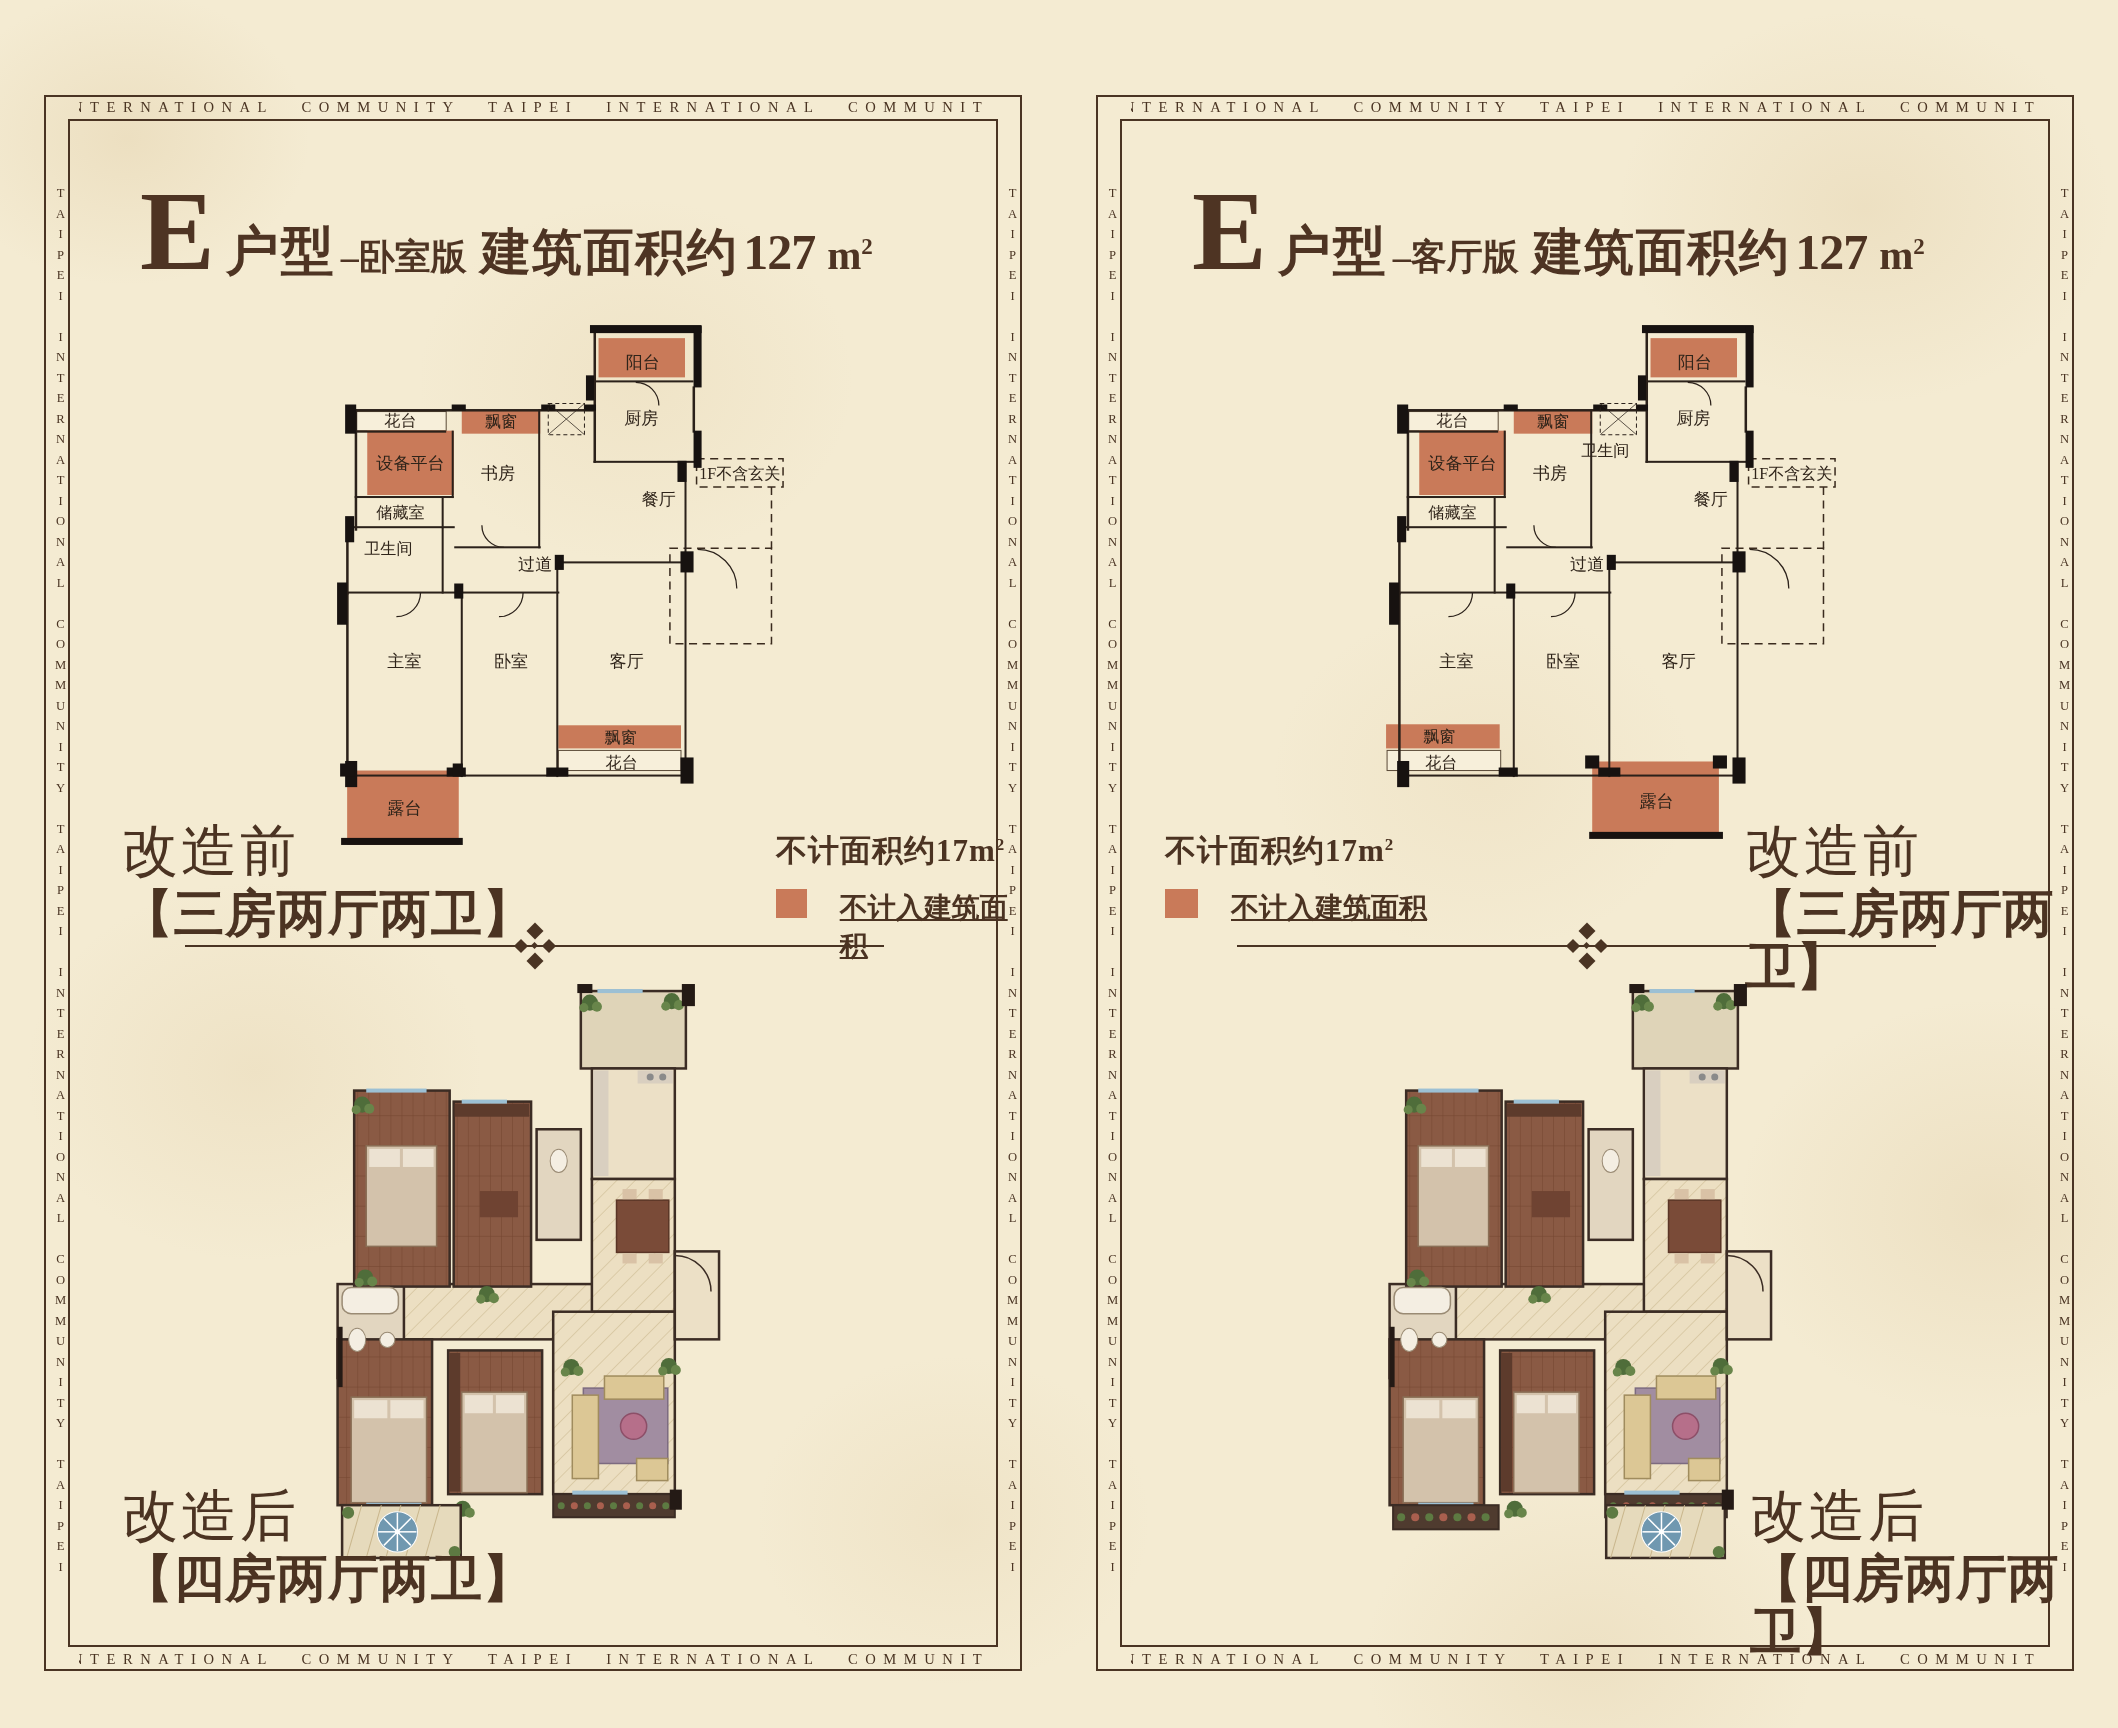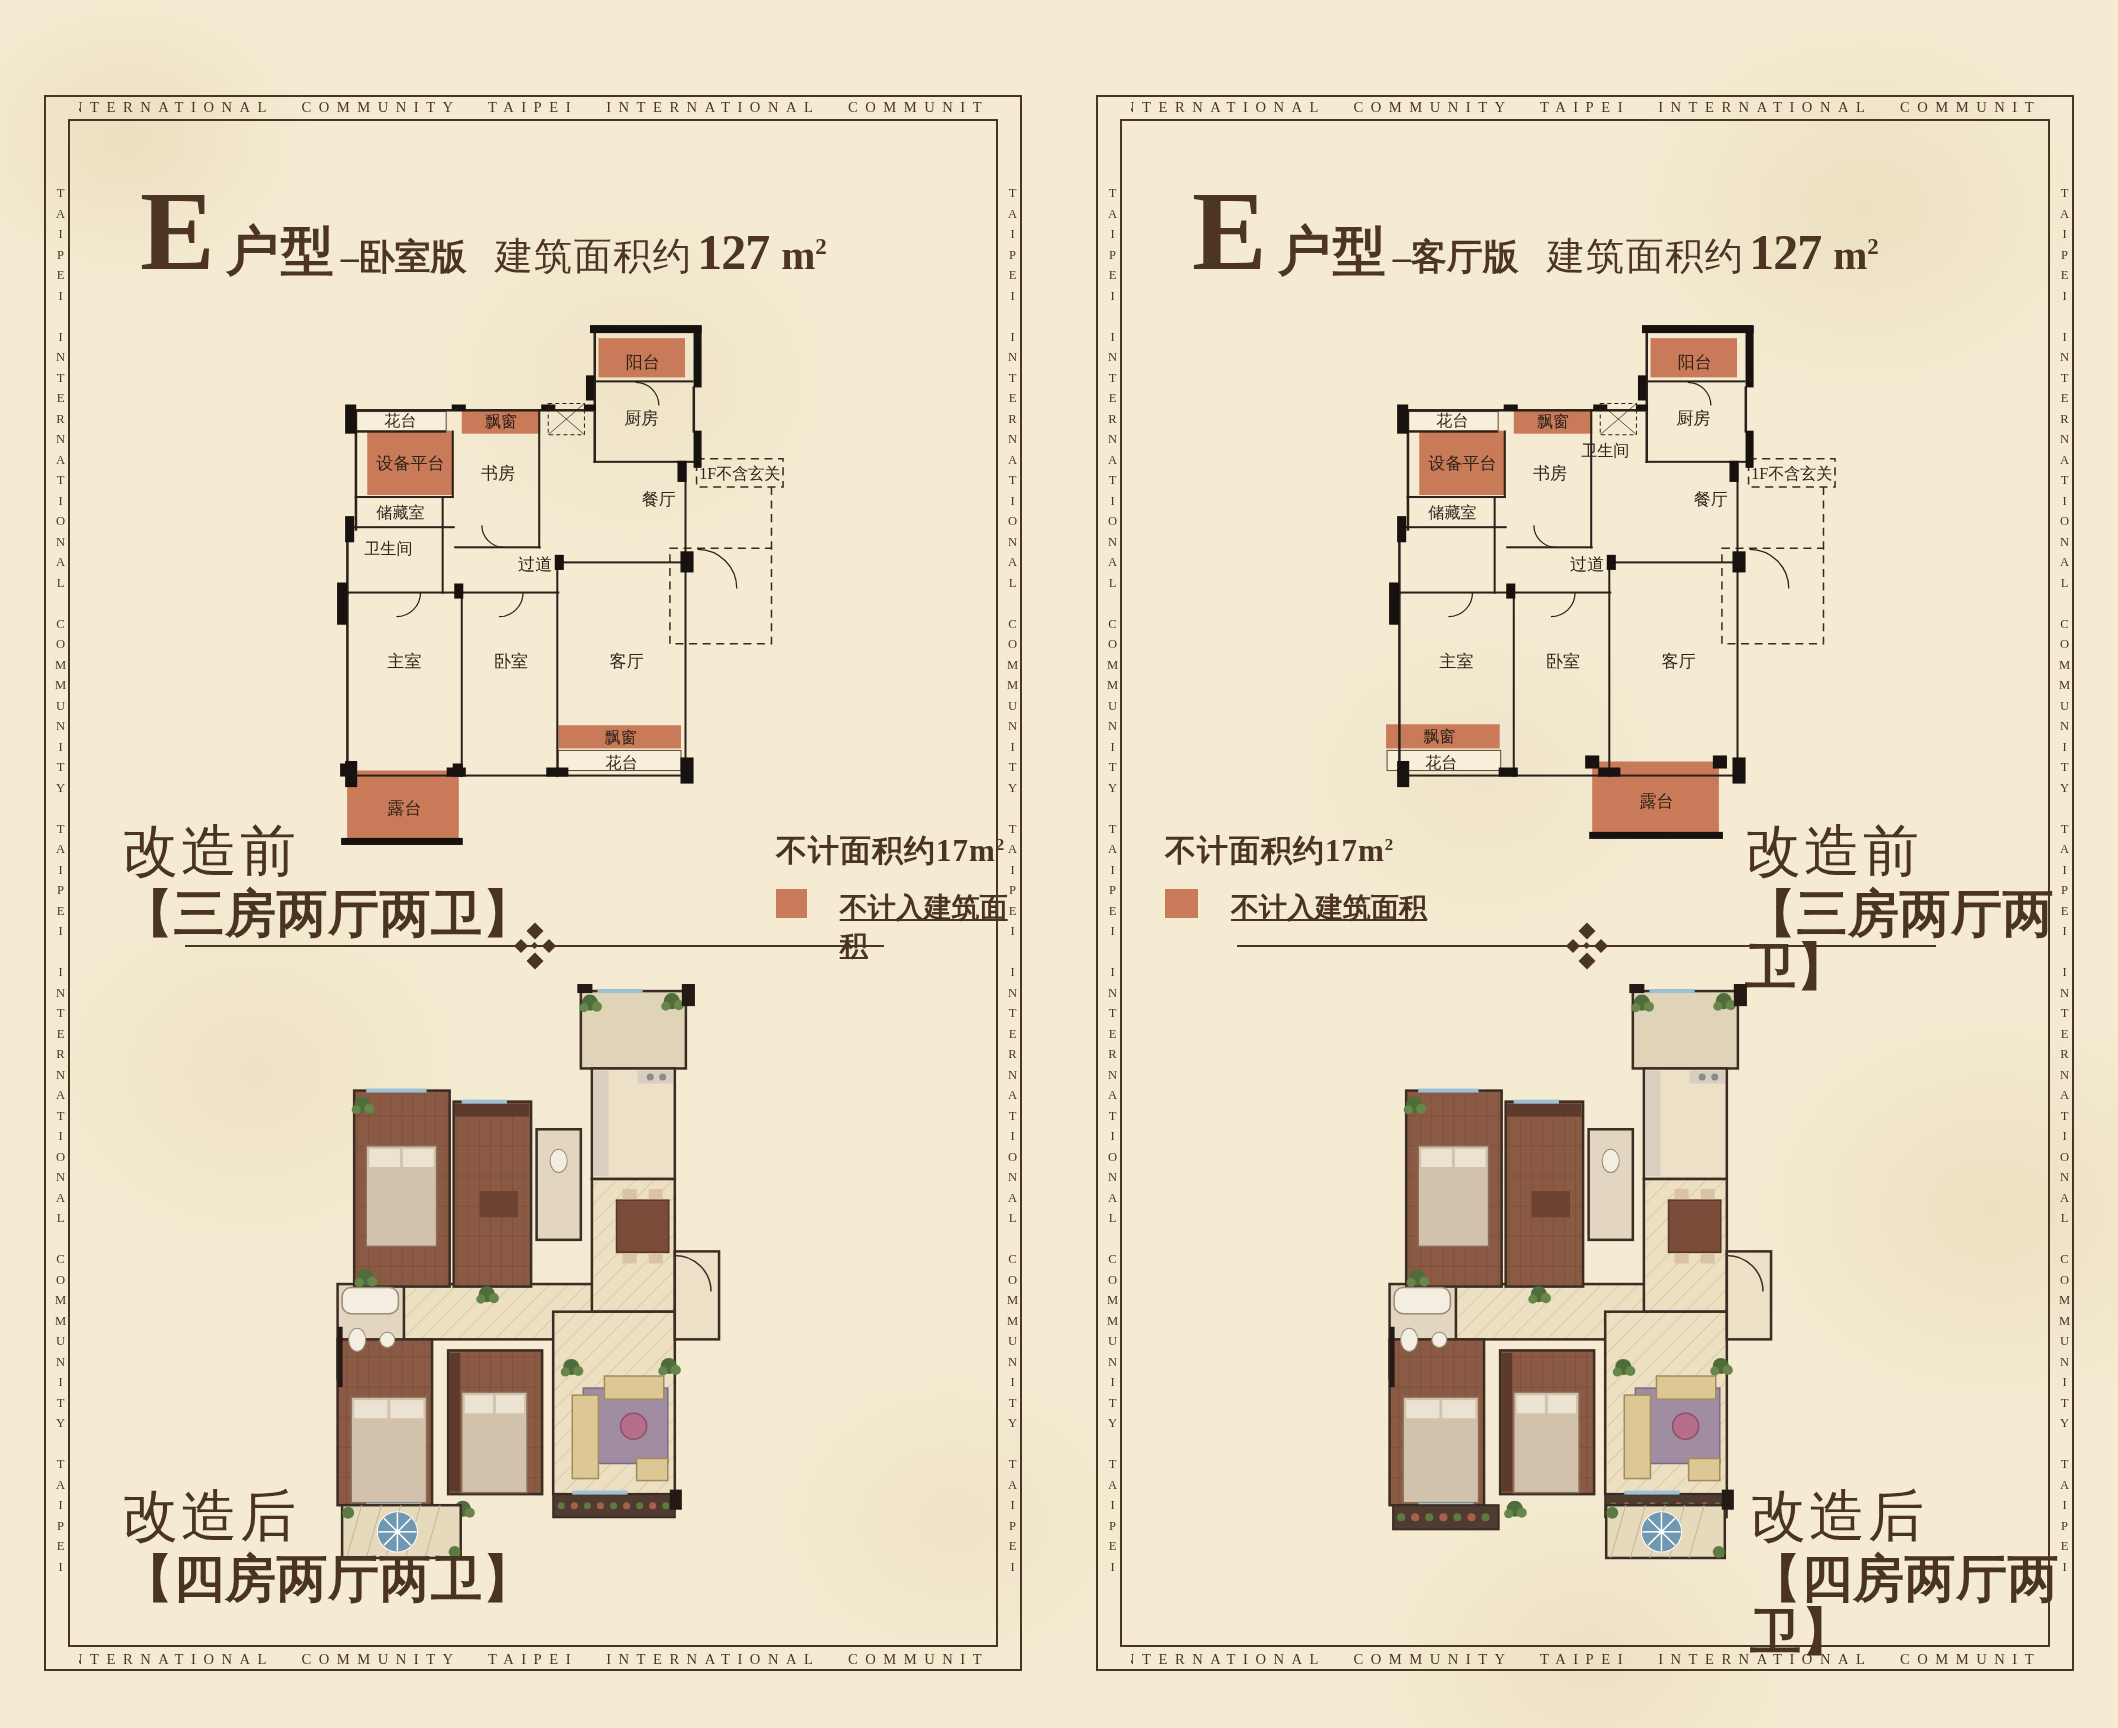--- a/index.html
+++ b/index.html
@@ -23,21 +23,21 @@
   .band-h{left:35px;right:35px;height:22px;font-size:14.6px;letter-spacing:7.5px;word-spacing:17px;
     display:flex;align-items:center;justify-content:center;}
   .band-top{top:1px;} .band-bottom{bottom:1px;}
   .band-v{top:35px;bottom:35px;width:21px;writing-mode:vertical-rl;text-orientation:upright;
     font-size:12.6px;letter-spacing:6.5px;text-align:center;}
   .band-left{left:2.5px;} .band-right{right:2.5px;}
   .title-row{position:absolute;left:96px;top:80px;display:flex;align-items:baseline;color:#4e3423;}
   .t-letter{font-size:112px;font-weight:bold;line-height:1;}
   .t-type{font-size:53px;font-weight:bold;margin-left:11px;letter-spacing:2px;}
   .t-variant{font-size:36px;font-weight:bold;margin-left:5px;}
-  .t-areapre{font-size:38px;font-weight:normal;margin-left:28px;letter-spacing:1.5px;}
+  .t-areapre{font-size:50px;font-weight:bold;margin-left:14px;letter-spacing:1.5px;}
   .t-areaval{font-size:50px;font-weight:bold;margin-left:5px;letter-spacing:-1px;}
   .t-unit{font-size:41px;font-weight:bold;margin-left:12px;}
   .t-sup{font-size:23px;font-weight:bold;vertical-align:super;line-height:1;}
   .schem{position:absolute;left:283px;top:217px;width:533px;height:543px;}
   .rendered{position:absolute;left:292px;top:885px;width:553px;height:583px;}
   .blk{position:absolute;color:#4b3322;}
   .blk-label{font-size:56px;font-weight:normal;letter-spacing:3px;line-height:1.05;}
   .blk-sub{font-size:51px;font-weight:bold;letter-spacing:0.5px;margin-top:7px;line-height:1.05;}
   .before0{left:78px;top:727px;} .after0{left:78px;top:1392px;}
   .before1{left:649px;top:727px;} .after1{left:654px;top:1392px;}

